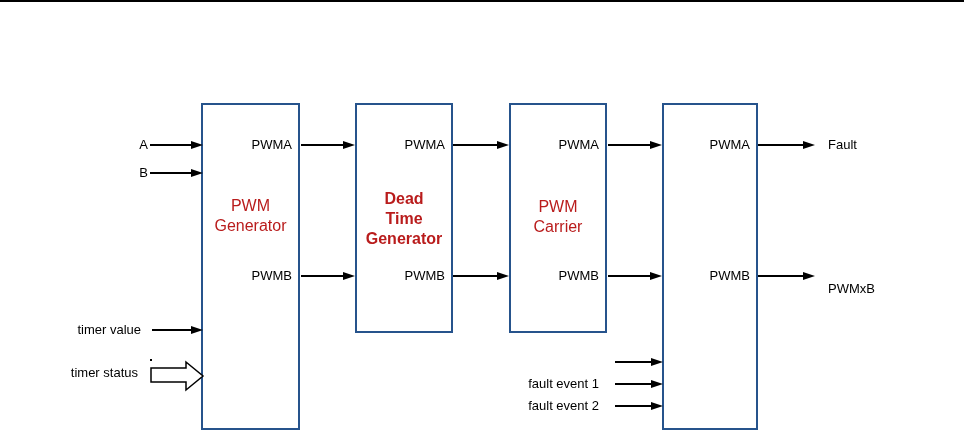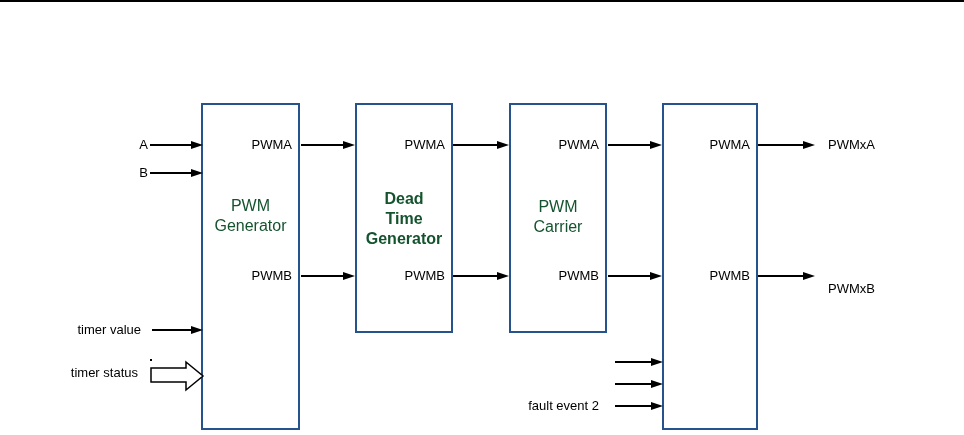--- a/index.html
+++ b/index.html
@@ -28,21 +28,21 @@
     border: 2px solid #26538C;
     background: #ffffff;
   }
   .block-title {
     position: absolute;
     left: 0; right: 0;
     text-align: center;
     font-size: 16px;
     line-height: 20px;
     white-space: pre-line;
-    color: #14532d;
+    color: #b91c1c;
   }
   .port {
     position: absolute;
     right: 6px;
     height: 18px;
     line-height: 18px;
     font-size: 13px;
     text-align: left;
     color: #000000;
   }
@@ -118,23 +118,24 @@
   <div class="block" style="left:662px; top:103px; width:96px; height:327px;">
     <div class="port" style="top:31px;">PWMA</div>
     <div class="port" style="top:162px;">PWMB</div>
   </div>
 
   <div class="lbl right" style="left:98px; width:50px; top:136px;">A</div>
   <div class="lbl right" style="left:98px; width:50px; top:164px;">B</div>
   <div class="lbl right" style="left:40px; width:101px; top:321px;">timer value</div>
   <div class="lbl right" style="left:37px; width:101px; top:364px;">timer status</div>
 
+  <div class="lbl right" style="left:498px; width:101px; top:375px;">fault event 1</div>
   <div class="lbl right" style="left:498px; width:101px; top:397px;">fault event 2</div>
 
-  <div class="lbl" style="left:828px; top:136px;">PWMxA</div>
+  <div class="lbl" style="left:828px; top:136px;">Fault</div>
   <div class="lbl" style="left:828px; top:280px;">PWMxB</div>
 
   <div class="arrow" style="left:150px; top:141px; width:53px;">
     <span class="shaft"></span>
     <span class="head"></span>
   </div>
   <div class="arrow" style="left:150px; top:169px; width:53px;">
     <span class="shaft"></span>
     <span class="head"></span>
   </div>

